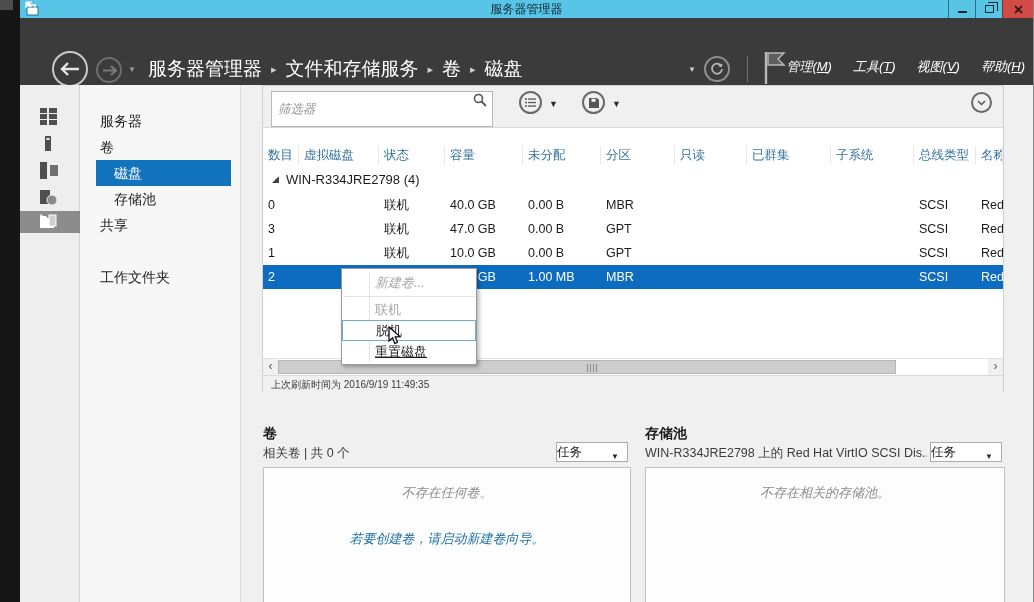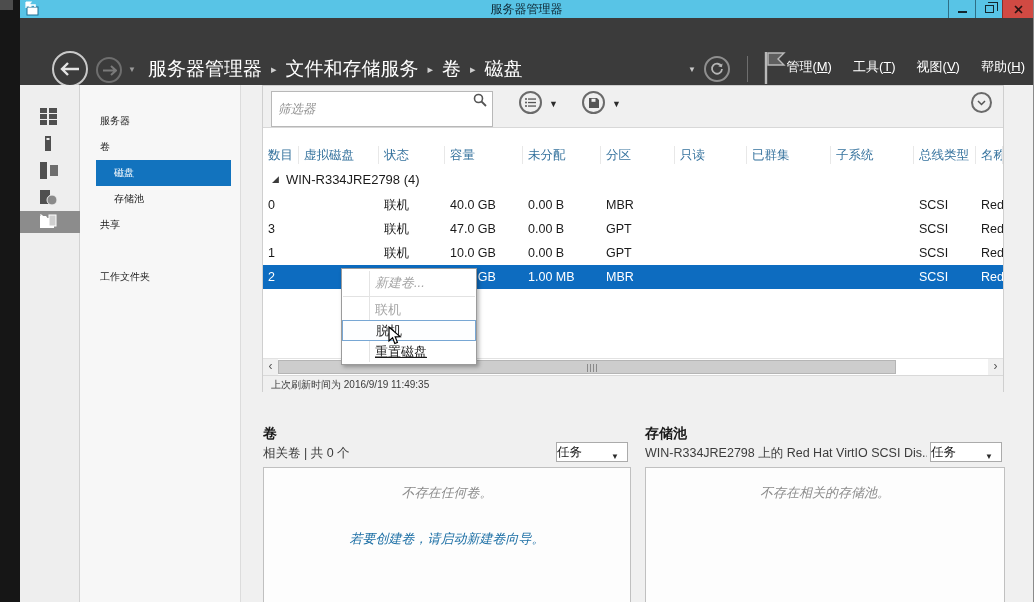--- a/index.html
+++ b/index.html
@@ -33,36 +33,36 @@
   .fwd-btn{ left:76px; top:39px; width:26px; height:26px; border:2px solid #6e6e6e; }
   .nav-dd{ position:absolute; left:108px; top:47px; font-size:8px; color:#9a9a9a; }
   .breadcrumb{ position:absolute; left:128px; top:36px; height:30px; display:flex;
     align-items:center; color:#ffffff; font-size:19px; white-space:nowrap; }
   .breadcrumb .sep{ font-size:11px; color:#cfcfcf; margin:0 9px; }
   .bc-dd{ position:absolute; left:668px; top:47px; font-size:8px; color:#c9c9c9; }
   .refresh-btn{ left:684px; top:38px; width:26px; height:26px; border:2px solid #8f8f8f; }
   .nav-sep{ position:absolute; left:727px; top:38px; width:1px; height:26px; background:#6e6e6e; }
   .flag-btn{ position:absolute; left:742px; top:32px; width:26px; height:36px; }
   .menubar{ position:absolute; right:8px; top:40px; display:flex; gap:21px; font-size:13px; color:#fff; }
-  .menubar .menu-item{ cursor:default; }
+  .menubar .menu-item{ cursor:default;font-style:italic; }
   .menubar .u{ text-decoration:underline; }
 
   
   .wbody{ position:absolute; left:0; top:85px; right:0; bottom:0; }
   .iconstrip{ position:absolute; left:0; top:0; bottom:0; width:60px; background:#eeeeee;
     border-right:1px solid #d2d2d2; }
   .istrip-item{ position:absolute; left:0; width:60px; height:24px; }
   .istrip-item svg{ position:absolute; left:20px; top:3px; }
   .istrip-item.active{ height:22px; background:#8c8c8c; }
   .istrip-arrow{ position:absolute; left:43px; top:5px; }
 
   .navpanel{ position:absolute; left:60px; top:0; bottom:0; width:161px; background:#f7f7f7;
     border-right:1px solid #dcdcdc; }
   .np-item{ position:absolute; left:0; right:9px; height:26px; line-height:26px;
-    font-size:10px; color:#1d1d1d; padding-left:20px; }
+    font-size:14px; color:#1d1d1d; padding-left:20px; }
   .np-item.sub{ padding-left:34px; }
   .np-item.selected{ margin-left:16px; padding-left:18px; background:#1273be; color:#fff; }
 
   .main{ position:absolute; left:221px; right:0; top:0; bottom:0; background:#f0f0f0; }
 
   
   .content{ position:absolute; left:21px; top:0; width:742px; height:307px;
     border:1px solid #cfcfcf; background:#ffffff; }
   .filter-row{ position:absolute; left:0; right:0; top:0; height:42px; background:#f0f0f0;
     border-bottom:1px solid #d8d8d8; }

